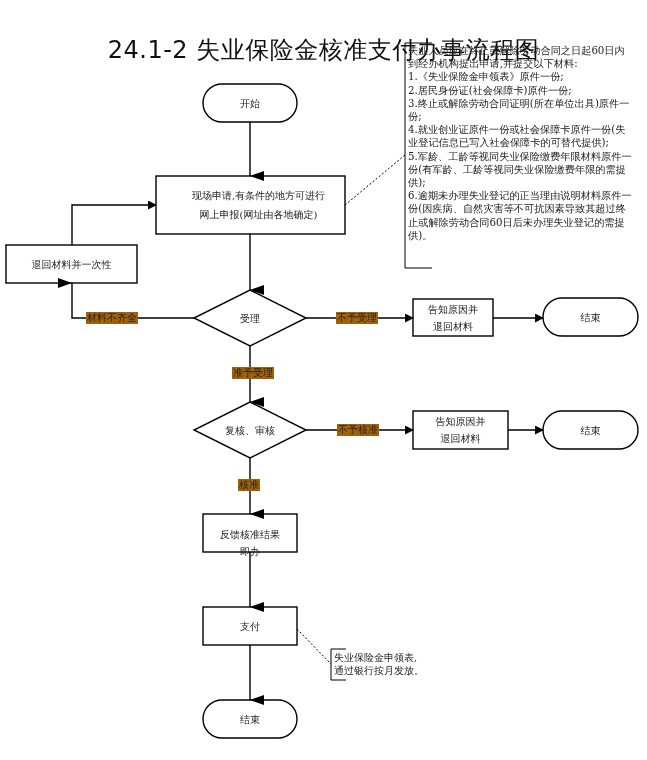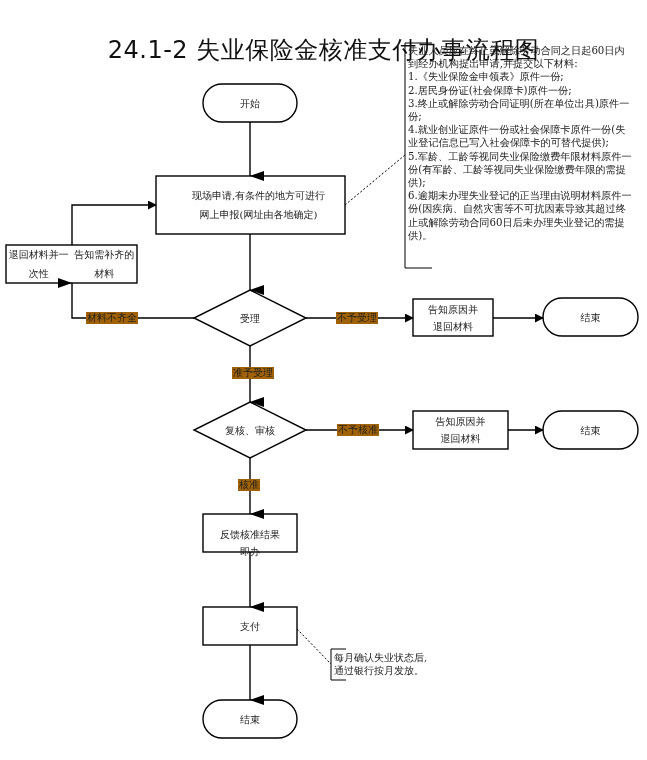--- a/index.html
+++ b/index.html
@@ -82,21 +82,20 @@
 
 <div class="node-text" style="left:203px;top:84px;width:94px;height:38px;">开始</div>
 
 <div class="node-text" style="left:156px;top:176px;width:189px;height:58px;flex-direction:column;padding-left:8px;">
   <span>现场申请,有条件的地方可进行</span>
   <span>网上申报(网址由各地确定)</span>
 </div>
 
 <div class="node-text" style="left:6px;top:245px;width:131px;height:38px;flex-direction:row;">
   <span>退回材料并一次性</span>
-  <span>告知需补齐的材料</span>
 </div>
 
 <div class="node-text" style="left:194px;top:290px;width:112px;height:56px;">受理</div>
 
 <div class="node-text" style="left:413px;top:299px;width:80px;height:37px;flex-direction:column;line-height:17px;">
   <span>告知原因并</span>
   <span>退回材料</span>
 </div>
 
 <div class="node-text" style="left:543px;top:298px;width:95px;height:38px;">结束</div>
@@ -129,15 +128,15 @@
   <p>失业人员应在终止或解除劳动合同之日起60日内到经办机构提出申请,并提交以下材料:</p>
   <p>1.《失业保险金申领表》原件一份;</p>
   <p>2.居民身份证(社会保障卡)原件一份;</p>
   <p>3.终止或解除劳动合同证明(所在单位出具)原件一份;</p>
   <p>4.就业创业证原件一份或社会保障卡原件一份(失业登记信息已写入社会保障卡的可替代提供);</p>
   <p>5.军龄、工龄等视同失业保险缴费年限材料原件一份(有军龄、工龄等视同失业保险缴费年限的需提供);</p>
   <p>6.逾期未办理失业登记的正当理由说明材料原件一份(因疾病、自然灾害等不可抗因素导致其超过终止或解除劳动合同60日后未办理失业登记的需提供)。</p>
 </div>
 
 <div class="note note-pay">
-  <p>每月确认失业状态后,</p>
+  <p>失业保险金申领表,</p>
   <p>通过银行按月发放。</p>
 </div>
 
 </body></html>

